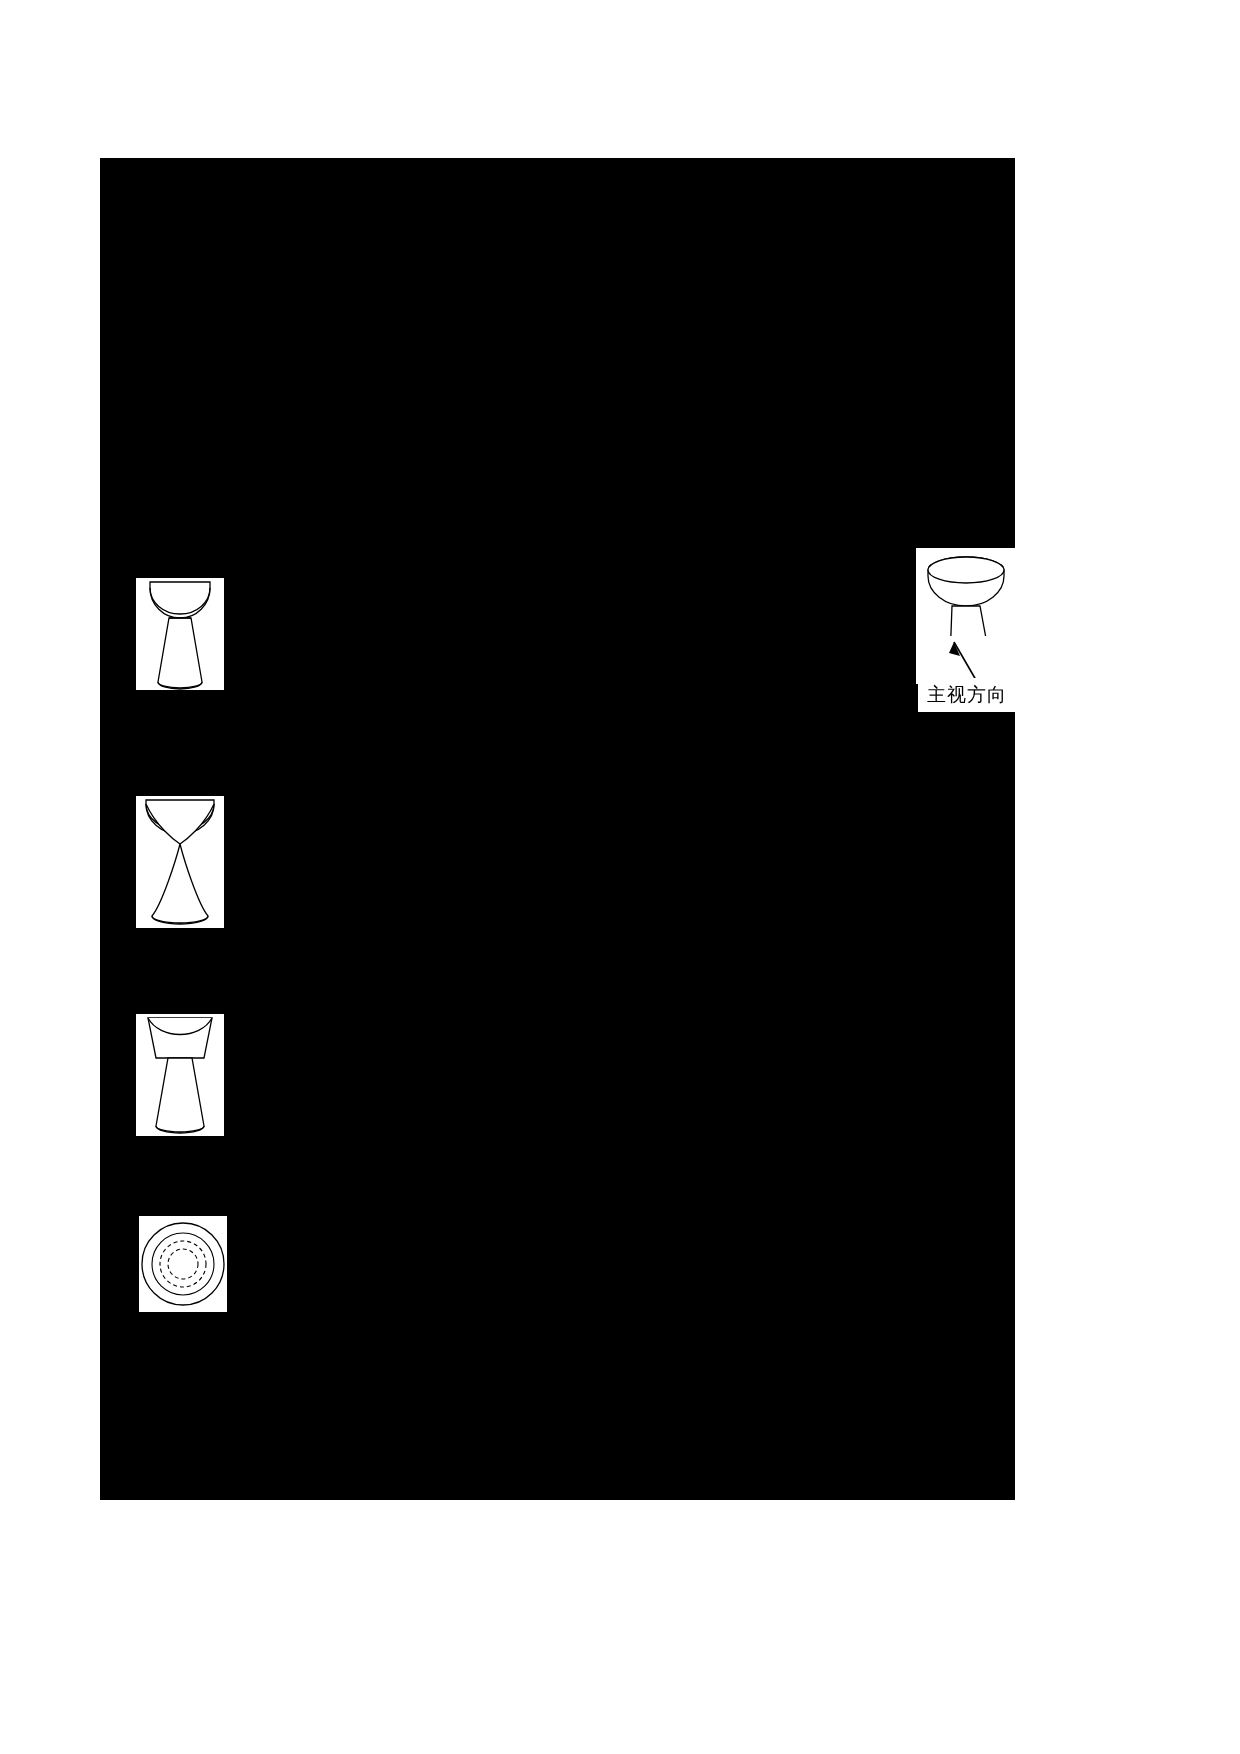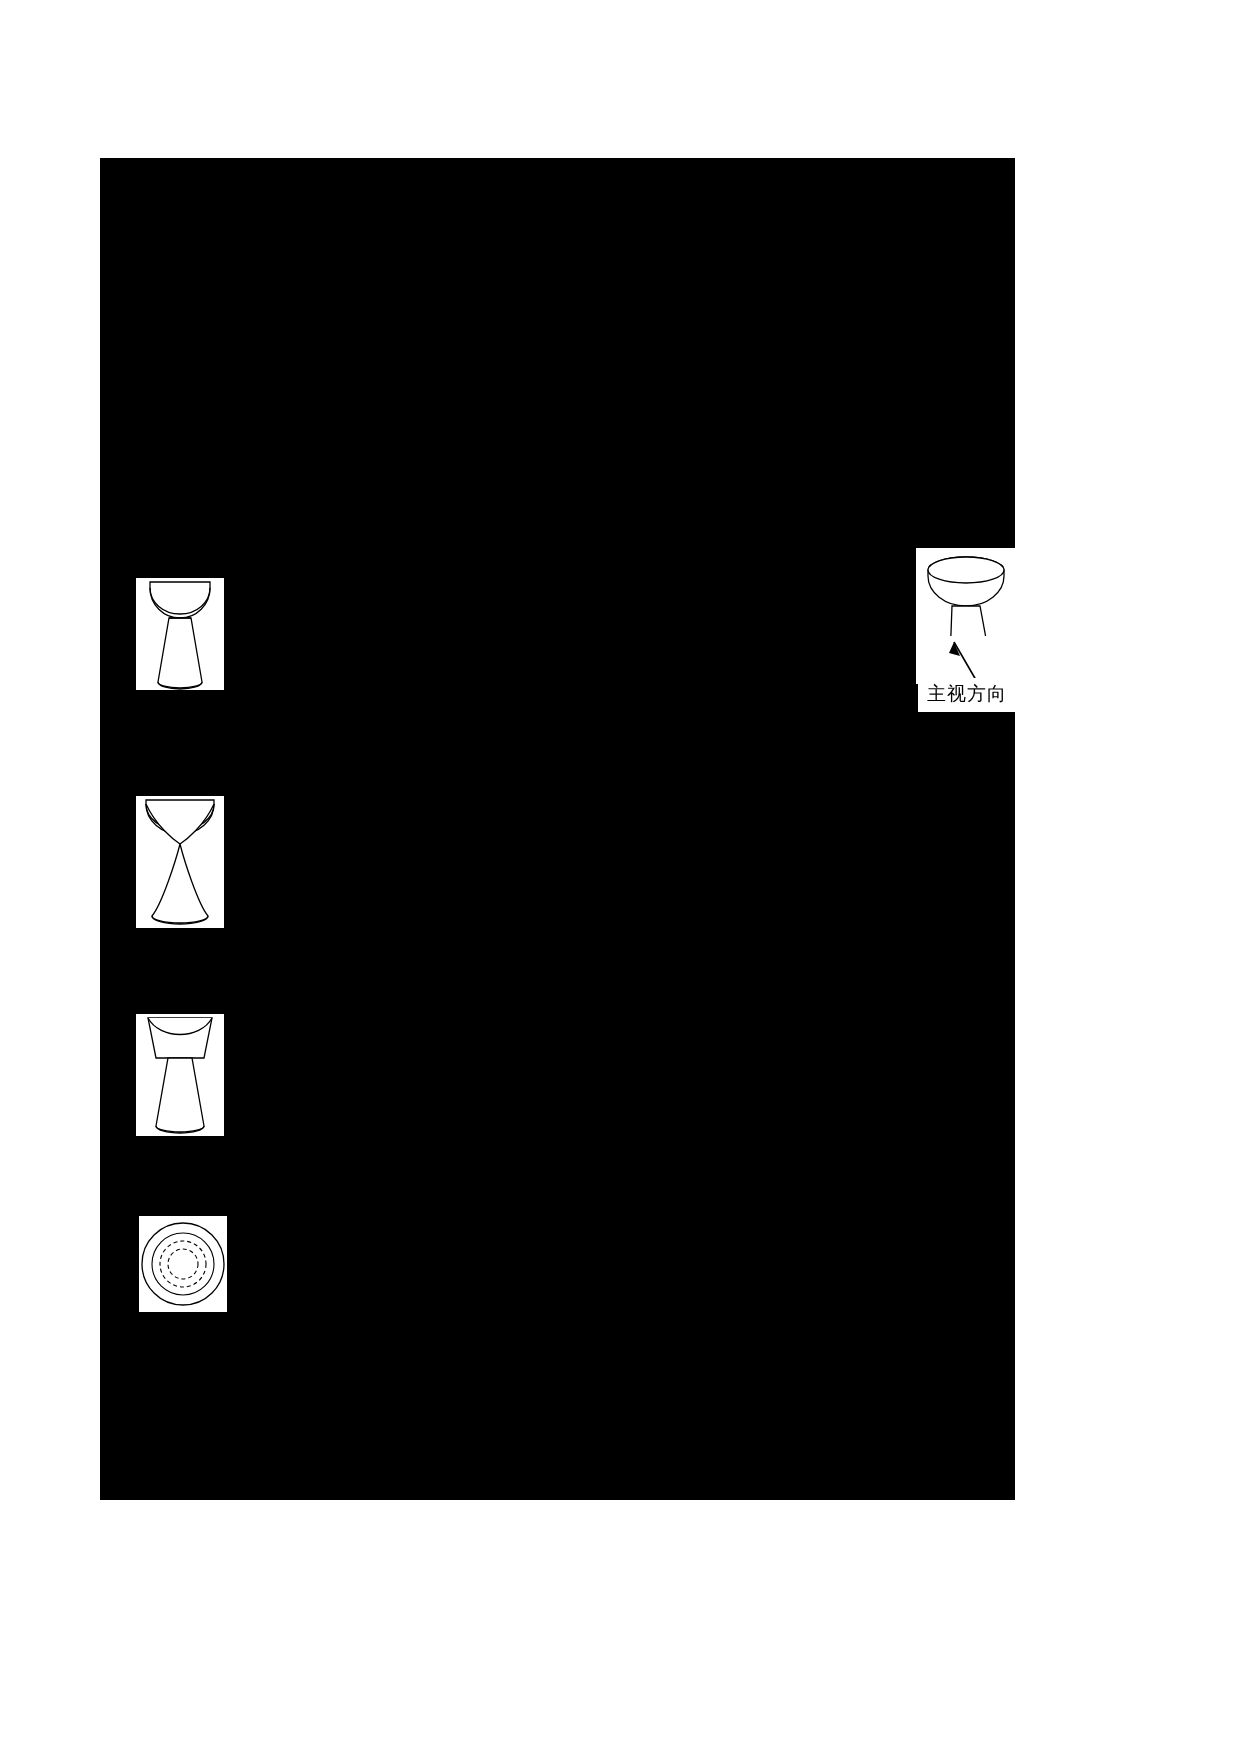--- a/index.html
+++ b/index.html
@@ -45,21 +45,21 @@
   
   .fig-main { left: 916px; top: 548px; width: 100px; height: 128px; }
   .fig-label {
     position: absolute;
     left: 918px;
     top: 678px;
     width: 98px;
     height: 34px;
     background: #ffffff;
     color: #000000;
-    font-family: Liberation Mono, monospace;
+    font-family: Liberation Sans, sans-serif;
     font-size: 19px;
     line-height: 34px;
     text-align: center;
     letter-spacing: 1px;
     white-space: nowrap;
   }
   .arrow-tile {
     position: absolute;
     left: 916px;
     top: 636px;

